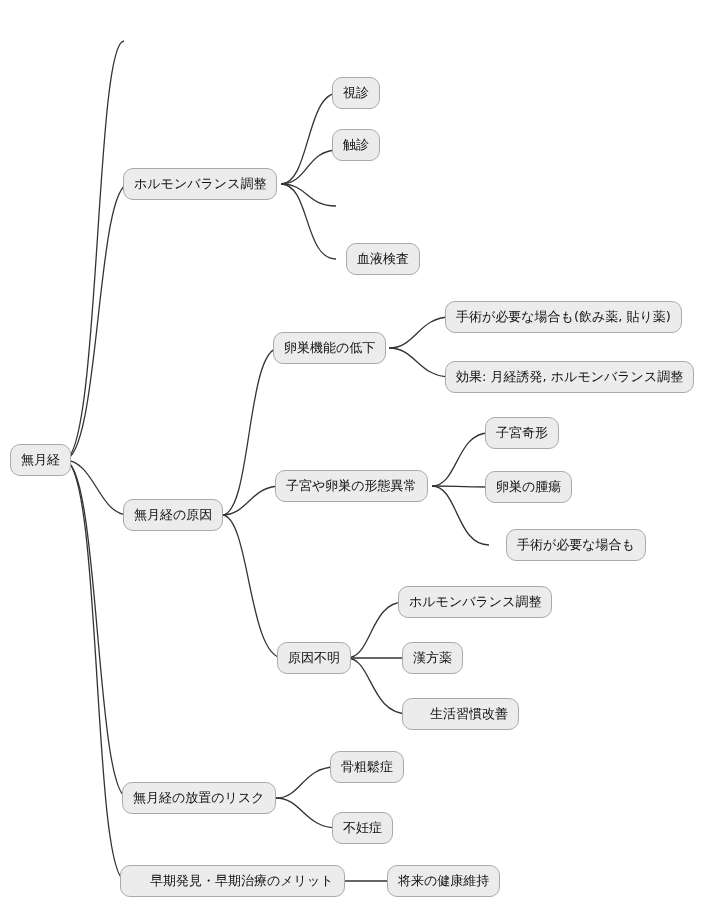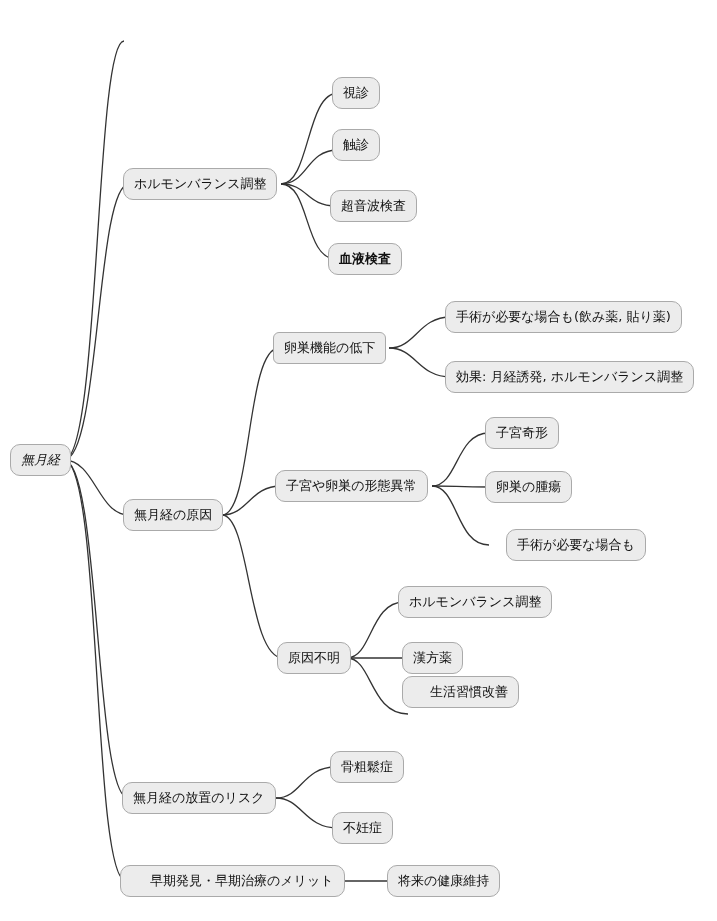--- a/index.html
+++ b/index.html
@@ -71,41 +71,40 @@
     <path d="M 347 658 C 372 658 370 602 404 602"></path>
     <path d="M 347 658 L 408 658"></path>
     <path d="M 347 658 C 372 658 370 714 408 714"></path>
 
     <path d="M 276 798 C 302 798 302 767 336 767"></path>
     <path d="M 276 798 C 302 798 304 828 338 828"></path>
 
     <path d="M 329 881 L 393 881"></path>
   </svg>
 
-  <div class="node" style="left:10px;  top:444px;font-style:italic;">無月経</div>
+  <div class="node" style="left:10px;  top:444px;">無月経</div>
 
 
   <div class="node" style="left:123px; top:168px;">ホルモンバランス調整</div>
   <div class="node" style="left:332px; top:77px;">視診</div>
   <div class="node" style="left:332px; top:129px;">触診</div>
-  <div class="node" style="left:330px; top:190px;">超音波検査</div>
-  <div class="node" style="left:328px; top:243px;font-weight:bold;">血液検査</div>
+  <div class="node" style="left:346px; top:243px;">血液検査</div>
 
   <div class="node" style="left:123px; top:499px;">無月経の原因</div>
-  <div class="node" style="left:273px; top:332px;border-radius:6px;">卵巣機能の低下</div>
+  <div class="node" style="left:273px; top:332px;">卵巣機能の低下</div>
   <div class="node" style="left:445px; top:301px;">手術が必要な場合も(飲み薬, 貼り薬)</div>
   <div class="node" style="left:445px; top:361px;">効果: 月経誘発, ホルモンバランス調整</div>
   <div class="node" style="left:275px; top:470px;">子宮や卵巣の形態異常</div>
-  <div class="node" style="left:485px; top:417px;border-radius:9px;">子宮奇形</div>
+  <div class="node" style="left:485px; top:417px;">子宮奇形</div>
   <div class="node" style="left:485px; top:471px;">卵巣の腫瘍</div>
   <div class="node" style="left:485px; top:529px;margin-left:21px;">手術が必要な場合も</div>
   <div class="node" style="left:277px; top:642px;text-align:right;">原因不明</div>
   <div class="node" style="left:398px; top:586px;">ホルモンバランス調整</div>
   <div class="node" style="left:402px; top:642px;">漢方薬</div>
-  <div class="node" style="left:402px; top:676px;padding-left:27px;">生活習慣改善</div>
+  <div class="node" style="left:402px; top:698px;padding-left:27px;">生活習慣改善</div>
 
   <div class="node" style="left:122px; top:782px;">無月経の放置のリスク</div>
   <div class="node" style="left:330px; top:751px;">骨粗鬆症</div>
   <div class="node" style="left:332px; top:812px;">不妊症</div>
 
   <div class="node" style="left:120px; top:865px;padding-left:29px;">早期発見・早期治療のメリット</div>
   <div class="node" style="left:387px; top:865px;">将来の健康維持</div>
 
 </div>
 

